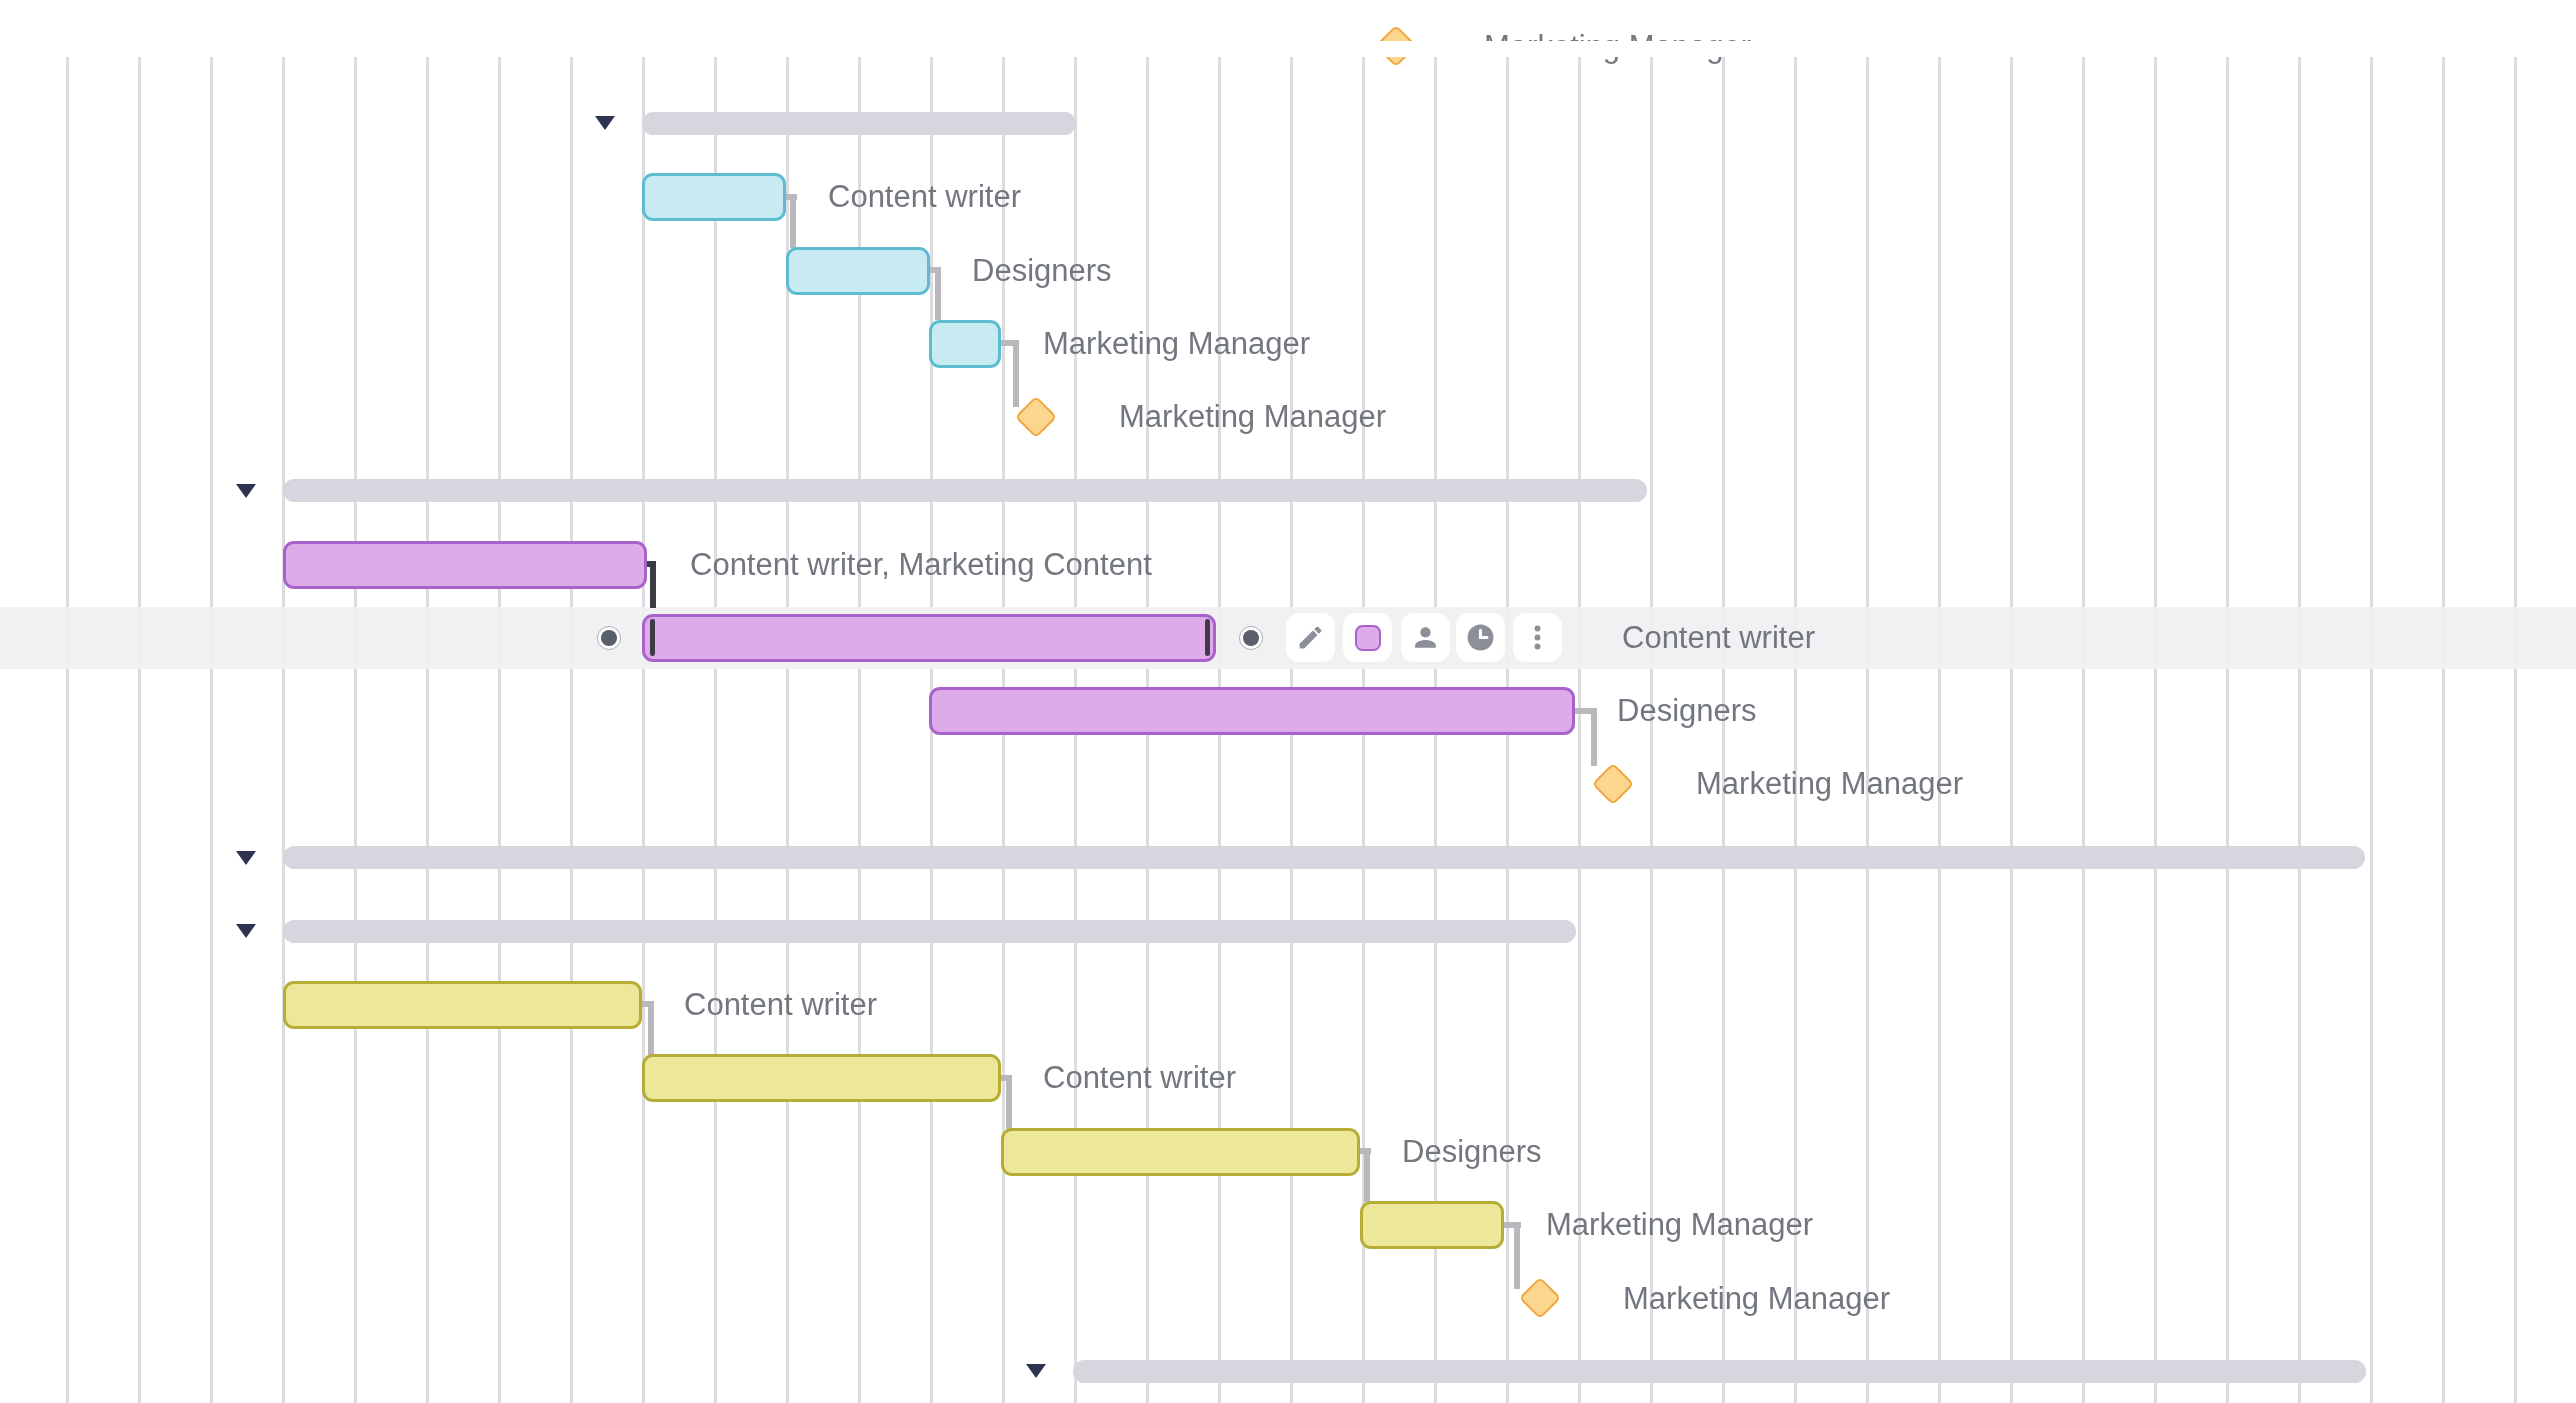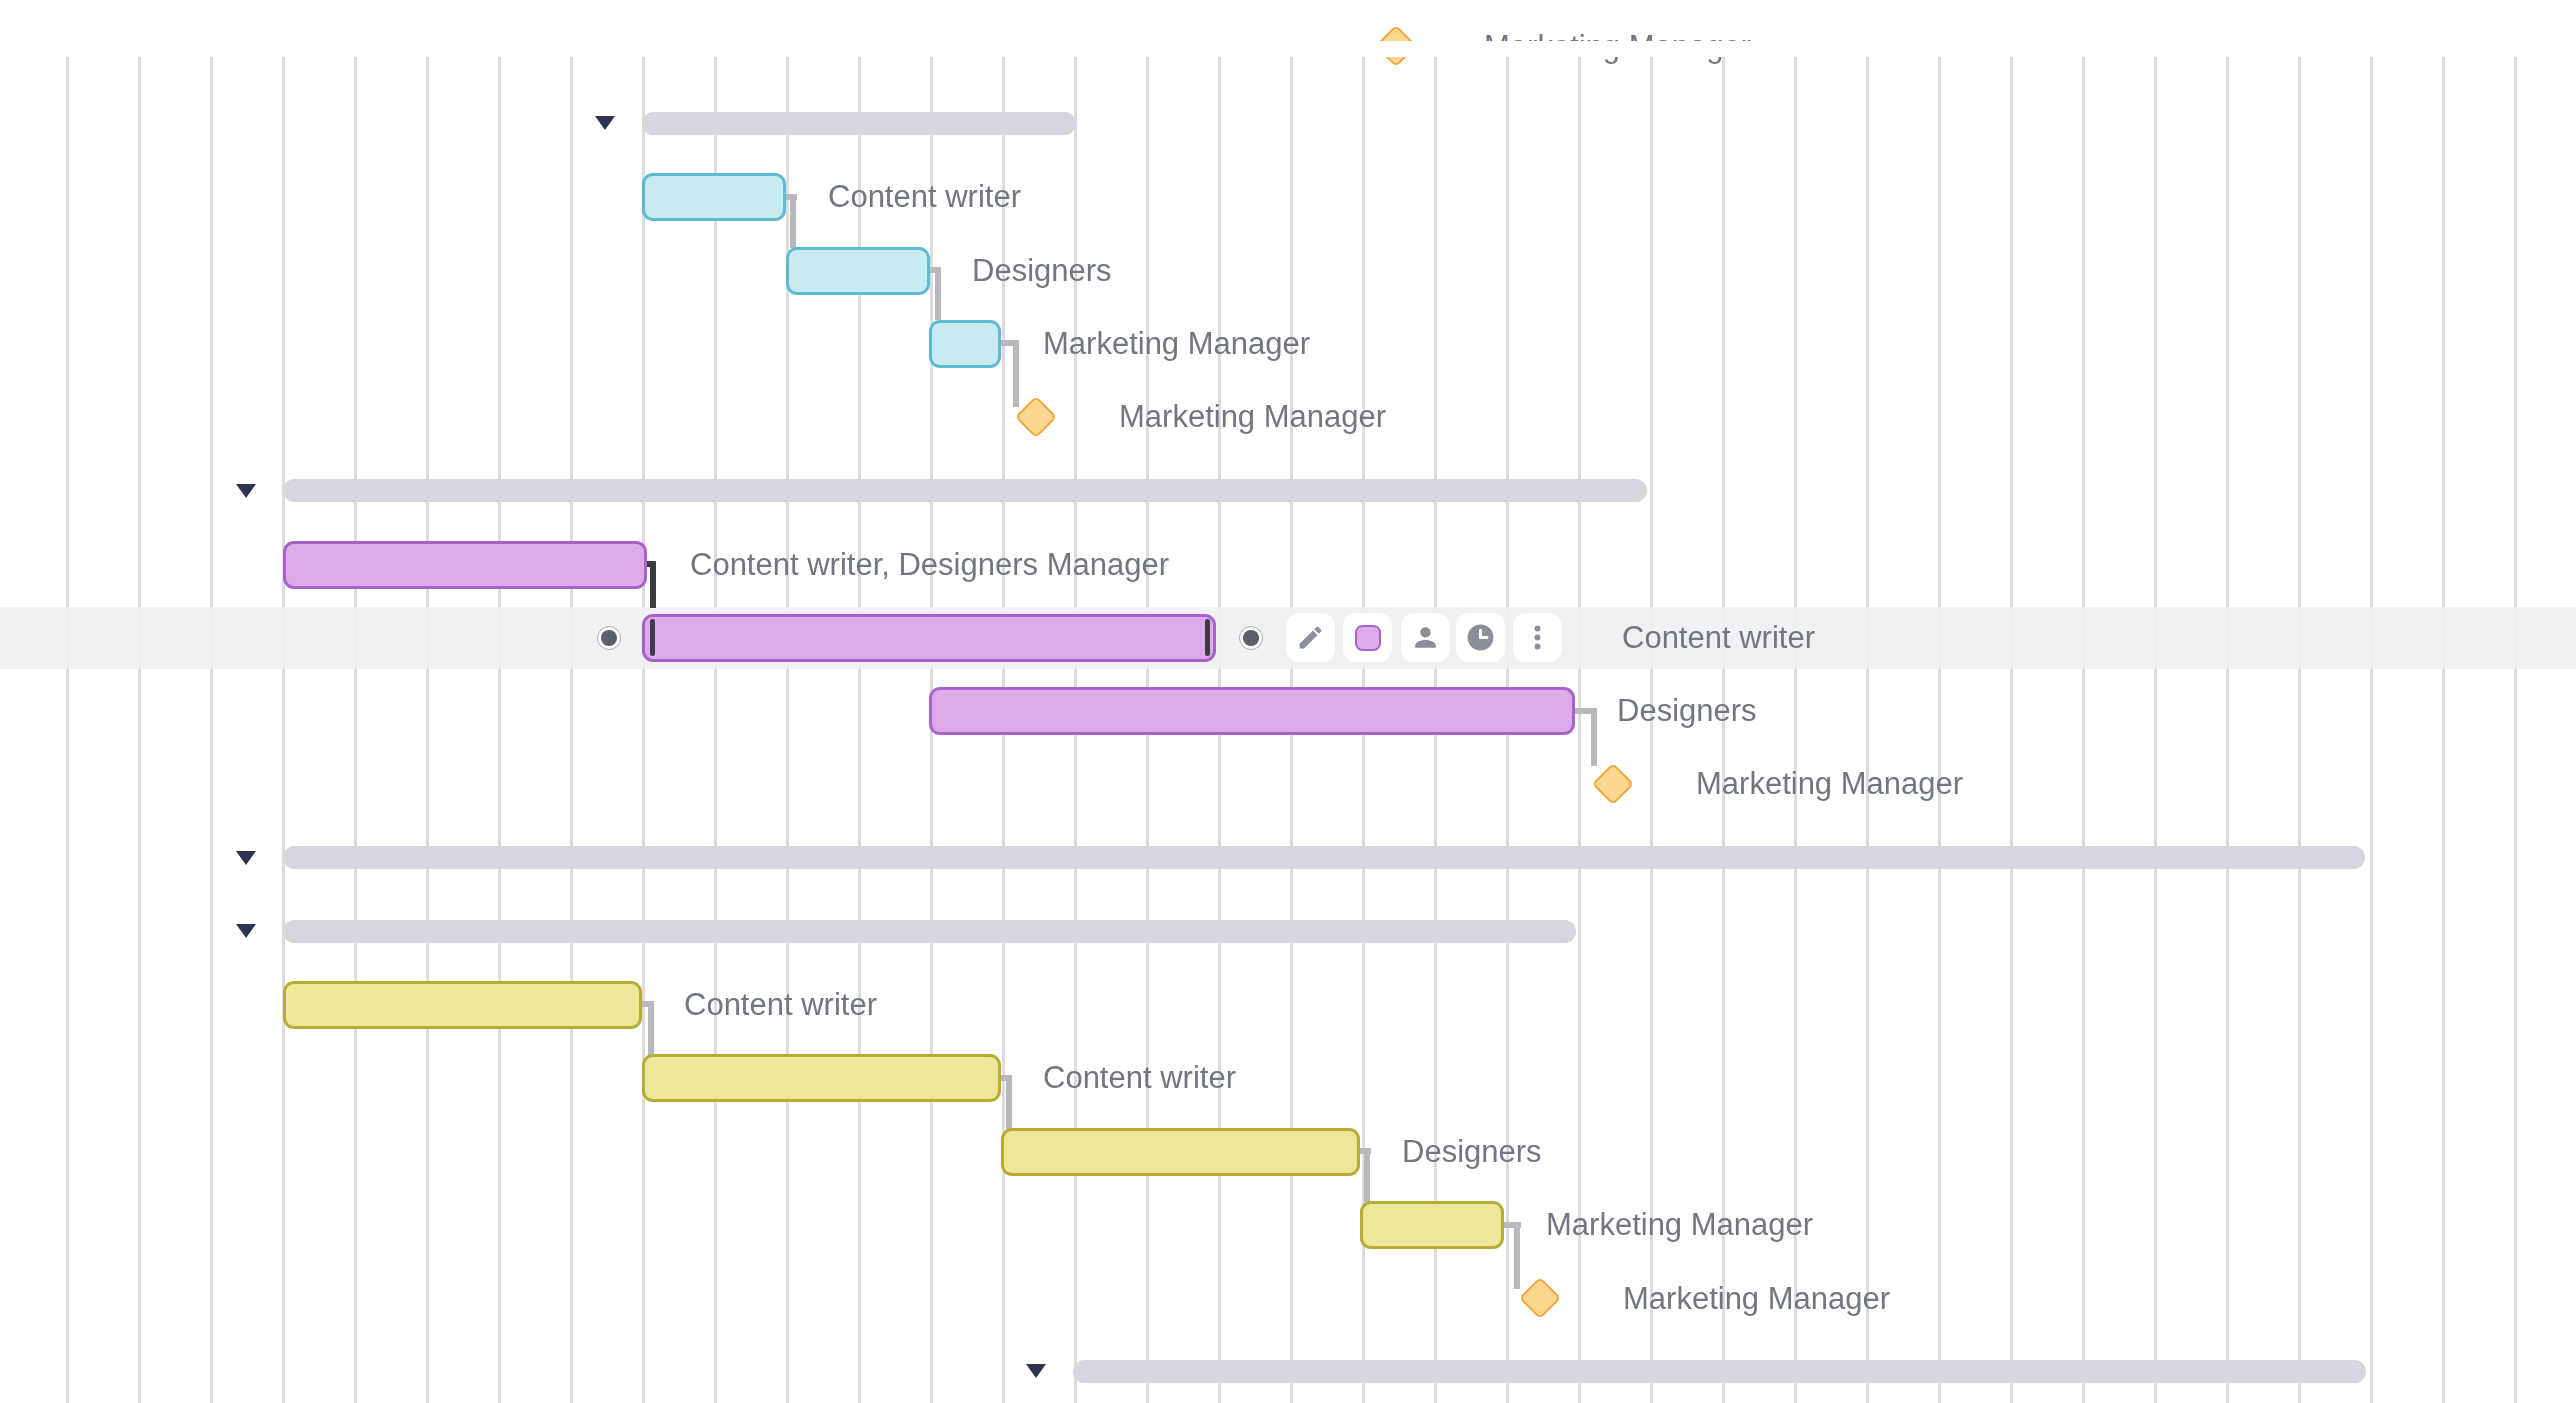--- a/index.html
+++ b/index.html
@@ -128,21 +128,21 @@
       <div class="bar-label" style="left: 828px; top: 132px;">Content writer</div>
       <div class="task-bar cyan" style="left: 786px; top: 206px; width: 144px;"></div>
       <div class="bar-label" style="left: 972px; top: 206px;">Designers</div>
       <div class="task-bar cyan" style="left: 929px; top: 279px; width: 72px;"></div>
       <div class="bar-label" style="left: 1043px; top: 279px;">Marketing Manager</div>
       <div class="milestone-diamond" style="left: 1021px; top: 361px;"></div>
       <div class="bar-label" style="left: 1119px; top: 352px;">Marketing Manager</div>
       <div class="summary-bar" style="left: 283px; top: 438px; width: 1364px;"></div>
       <div class="collapse-triangle" style="left: 236px; top: 443px;"></div>
       <div class="task-bar purple" style="left: 283px; top: 500px; width: 364px;"></div>
-      <div class="bar-label" style="left: 690px; top: 500px;">Content writer, Designers Manager</div>
+      <div class="bar-label" style="left: 690px; top: 500px;">Content writer, Marketing Content</div>
       <div class="task-bar purple" style="left: 642px; top: 573px; width: 574px;"></div>
       <div class="task-bar purple" style="left: 929px; top: 646px; width: 646px;"></div>
       <div class="bar-label" style="left: 1617px; top: 646px;">Designers</div>
       <div class="milestone-diamond" style="left: 1598px; top: 728px;"></div>
       <div class="bar-label" style="left: 1696px; top: 719px;">Marketing Manager</div>
       <div class="summary-bar" style="left: 283px; top: 805px; width: 2082px;"></div>
       <div class="collapse-triangle" style="left: 236px; top: 810px;"></div>
       <div class="summary-bar" style="left: 283px; top: 879px; width: 1293px;"></div>
       <div class="collapse-triangle" style="left: 236px; top: 883px;"></div>
       <div class="task-bar yellow" style="left: 283px; top: 940px; width: 359px;"></div>

